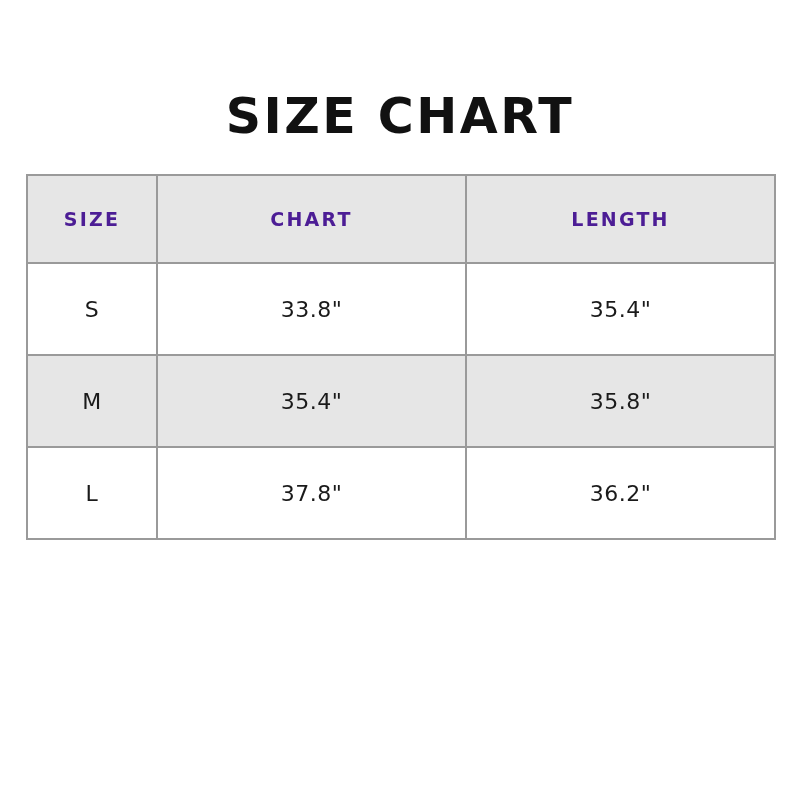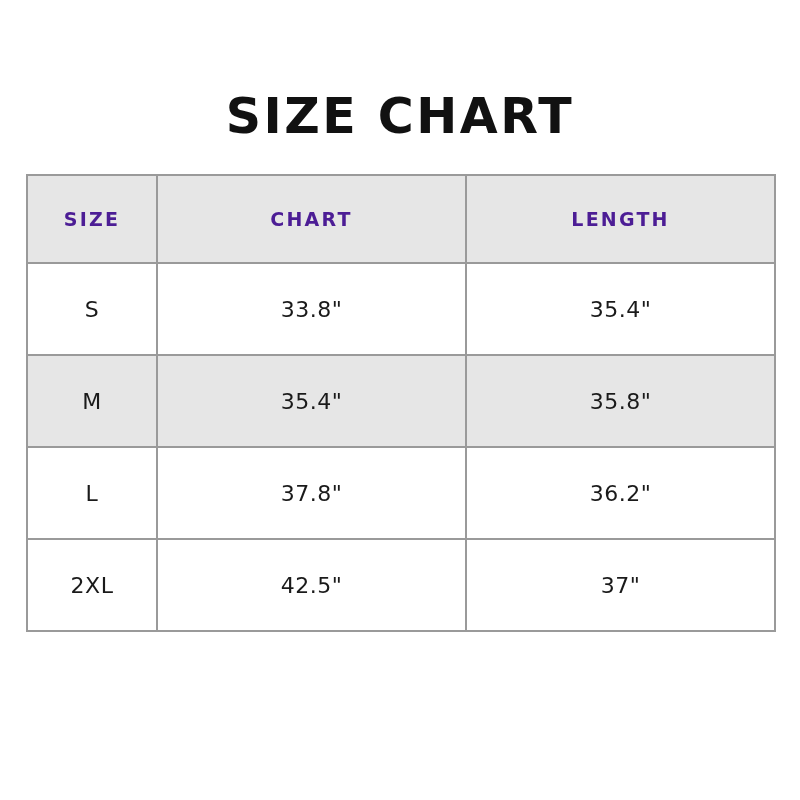--- a/index.html
+++ b/index.html
@@ -109,22 +109,17 @@
         <tr class="row-even">
           <td class="col-size">M</td>
           <td>35.4"</td>
           <td>35.8"</td>
         </tr>
         <tr class="row-odd">
           <td class="col-size">L</td>
           <td>37.8"</td>
           <td>36.2"</td>
         </tr>
-        <tr class="row-odd">
-          <td class="col-size">2XL</td>
-          <td>42.5"</td>
-          <td>37"</td>
-        </tr>
       </tbody>
     </table>
   </div>
 
 </div>
 
 </body></html>

